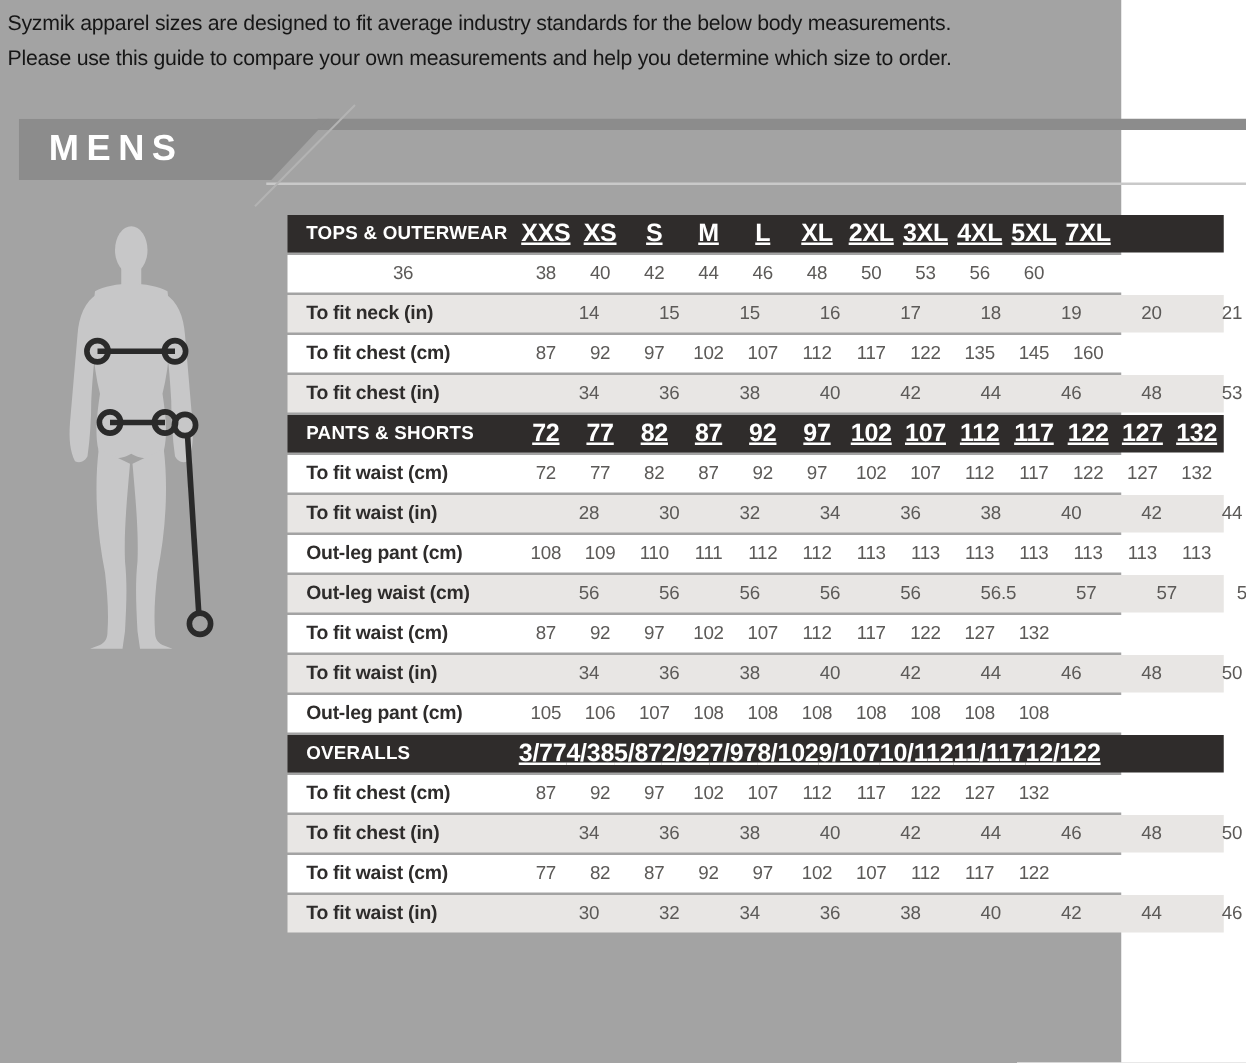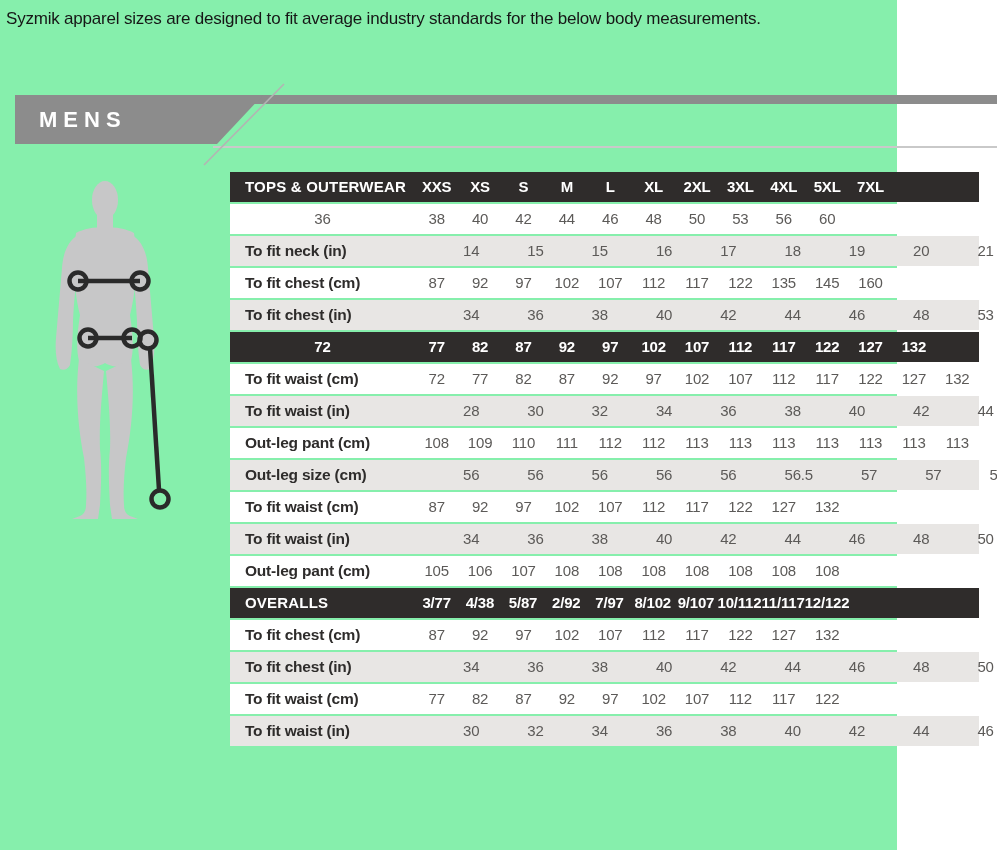--- a/index.html
+++ b/index.html
@@ -1,55 +1,56 @@
 <!DOCTYPE html>
 <html><head>
 <meta charset="utf-8">
 <style>
   * { margin:0; padding:0; box-sizing:border-box; }
   html,body { width:997px; height:850px; background:#ffffff; overflow:hidden;
               font-family:"Liberation Sans", sans-serif; }
-  #page { position:relative; width:897px; height:850px; background:#86efac; }
+  #page { position:relative; width:897px; height:850px; background:#a3a3a3; }
 
   
   .intro { position:absolute; left:6px; top:5px; width:985px;
            font-size:17px; line-height:28px; color:#161616; letter-spacing:-0.2px; }
 
   
   .banner-strip-top { position:absolute; left:254px; top:95px; width:743px; height:9px; background:#8c8c8c; }
   .banner-line-bottom { position:absolute; left:213px; top:146px; width:784px; height:2px; background:#c9c9c9; }
   .banner-block { position:absolute; left:15px; top:95px; width:248px; height:49px; background:#8c8c8c;
                   clip-path:polygon(0 0, 100% 0, calc(100% - 46px) 100%, 0 100%);
                   display:flex; align-items:center; }
-  .banner-title { color:#ffffff; font-size:22px; font-weight:bold; letter-spacing:6px; padding-left:24px; }
+  .banner-title { color:#ffffff; font-size:29px; font-weight:bold; letter-spacing:6px; padding-left:24px; }
   .banner-slash { position:absolute; left:200px; top:80px; }
 
   
   .figure-wrap { position:absolute; left:20px; top:173px; }
 
   
   .tables { position:absolute; left:230px; top:172px; width:749px; }
   .size-table { margin-bottom:0; }
   .t-row { display:grid; grid-template-columns:185px repeat(13, 1fr);
            height:30px; line-height:30px; margin-bottom:2px; }
   .t-head { background:#2f2c2b; color:#ffffff; }
   .t-head .lbl { font-size:15px; font-weight:bold; padding-left:15px; letter-spacing:0.2px; }
-  .t-head .val { font-size:15px; font-weight:bold; text-align:center; letter-spacing:-0.2px; }
+  .t-head .val { font-size:20px; font-weight:bold; text-align:center; letter-spacing:-0.2px;text-decoration:underline; }
   .t-data.even { background:#ffffff; }
   .t-data.odd  { background:#e8e6e4;gap:48px; }
   .t-data .lbl { font-size:15.5px; font-weight:600; color:#2e2c2b; padding-left:15px; letter-spacing:-0.2px; }
   .t-data .val { font-size:15px; color:#5c5a58; text-align:center; letter-spacing:-0.2px; }
 </style>
 </head>
 <body>
 
 <div id="page">
 
   <div class="intro">
     <div>Syzmik apparel sizes are designed to fit average industry standards for the below body measurements.</div>
+    <div>Please use this guide to compare your own measurements and help you determine which size to order.</div>
   </div>
 
   <div class="banner-strip-top"></div>
   <div class="banner-line-bottom"></div>
   <div class="banner-block">
     <span class="banner-title">MENS</span>
   </div>
   <svg class="banner-slash" width="90" height="90" viewBox="0 0 90 90">
     <line x1="84" y1="4" x2="4" y2="85" stroke="#b3b3b3" stroke-width="1.6"></line>
   </svg>
@@ -164,20 +165,21 @@
           <div class="val">44</div>
           <div class="val">46</div>
           <div class="val">48</div>
           <div class="val">53</div>
           <div class="val">57</div>
           <div class="val">64</div>
         </div>
       </div>
     <div class="size-table">
         <div class="t-row t-head">
+          <div class="lbl">PANTS &amp; SHORTS</div>
           <div class="val">72</div>
           <div class="val">77</div>
           <div class="val">82</div>
           <div class="val">87</div>
           <div class="val">92</div>
           <div class="val">97</div>
           <div class="val">102</div>
           <div class="val">107</div>
           <div class="val">112</div>
           <div class="val">117</div>
@@ -227,21 +229,21 @@
           <div class="val">112</div>
           <div class="val">113</div>
           <div class="val">113</div>
           <div class="val">113</div>
           <div class="val">113</div>
           <div class="val">113</div>
           <div class="val">113</div>
           <div class="val">113</div>
         </div>
         <div class="t-row t-data odd">
-          <div class="lbl">Out-leg size (cm)</div>
+          <div class="lbl">Out-leg waist (cm)</div>
           <div class="val">56</div>
           <div class="val">56</div>
           <div class="val">56</div>
           <div class="val">56</div>
           <div class="val">56</div>
           <div class="val">56.5</div>
           <div class="val">57</div>
           <div class="val">57</div>
           <div class="val">57.5</div>
           <div class="val">58</div>

